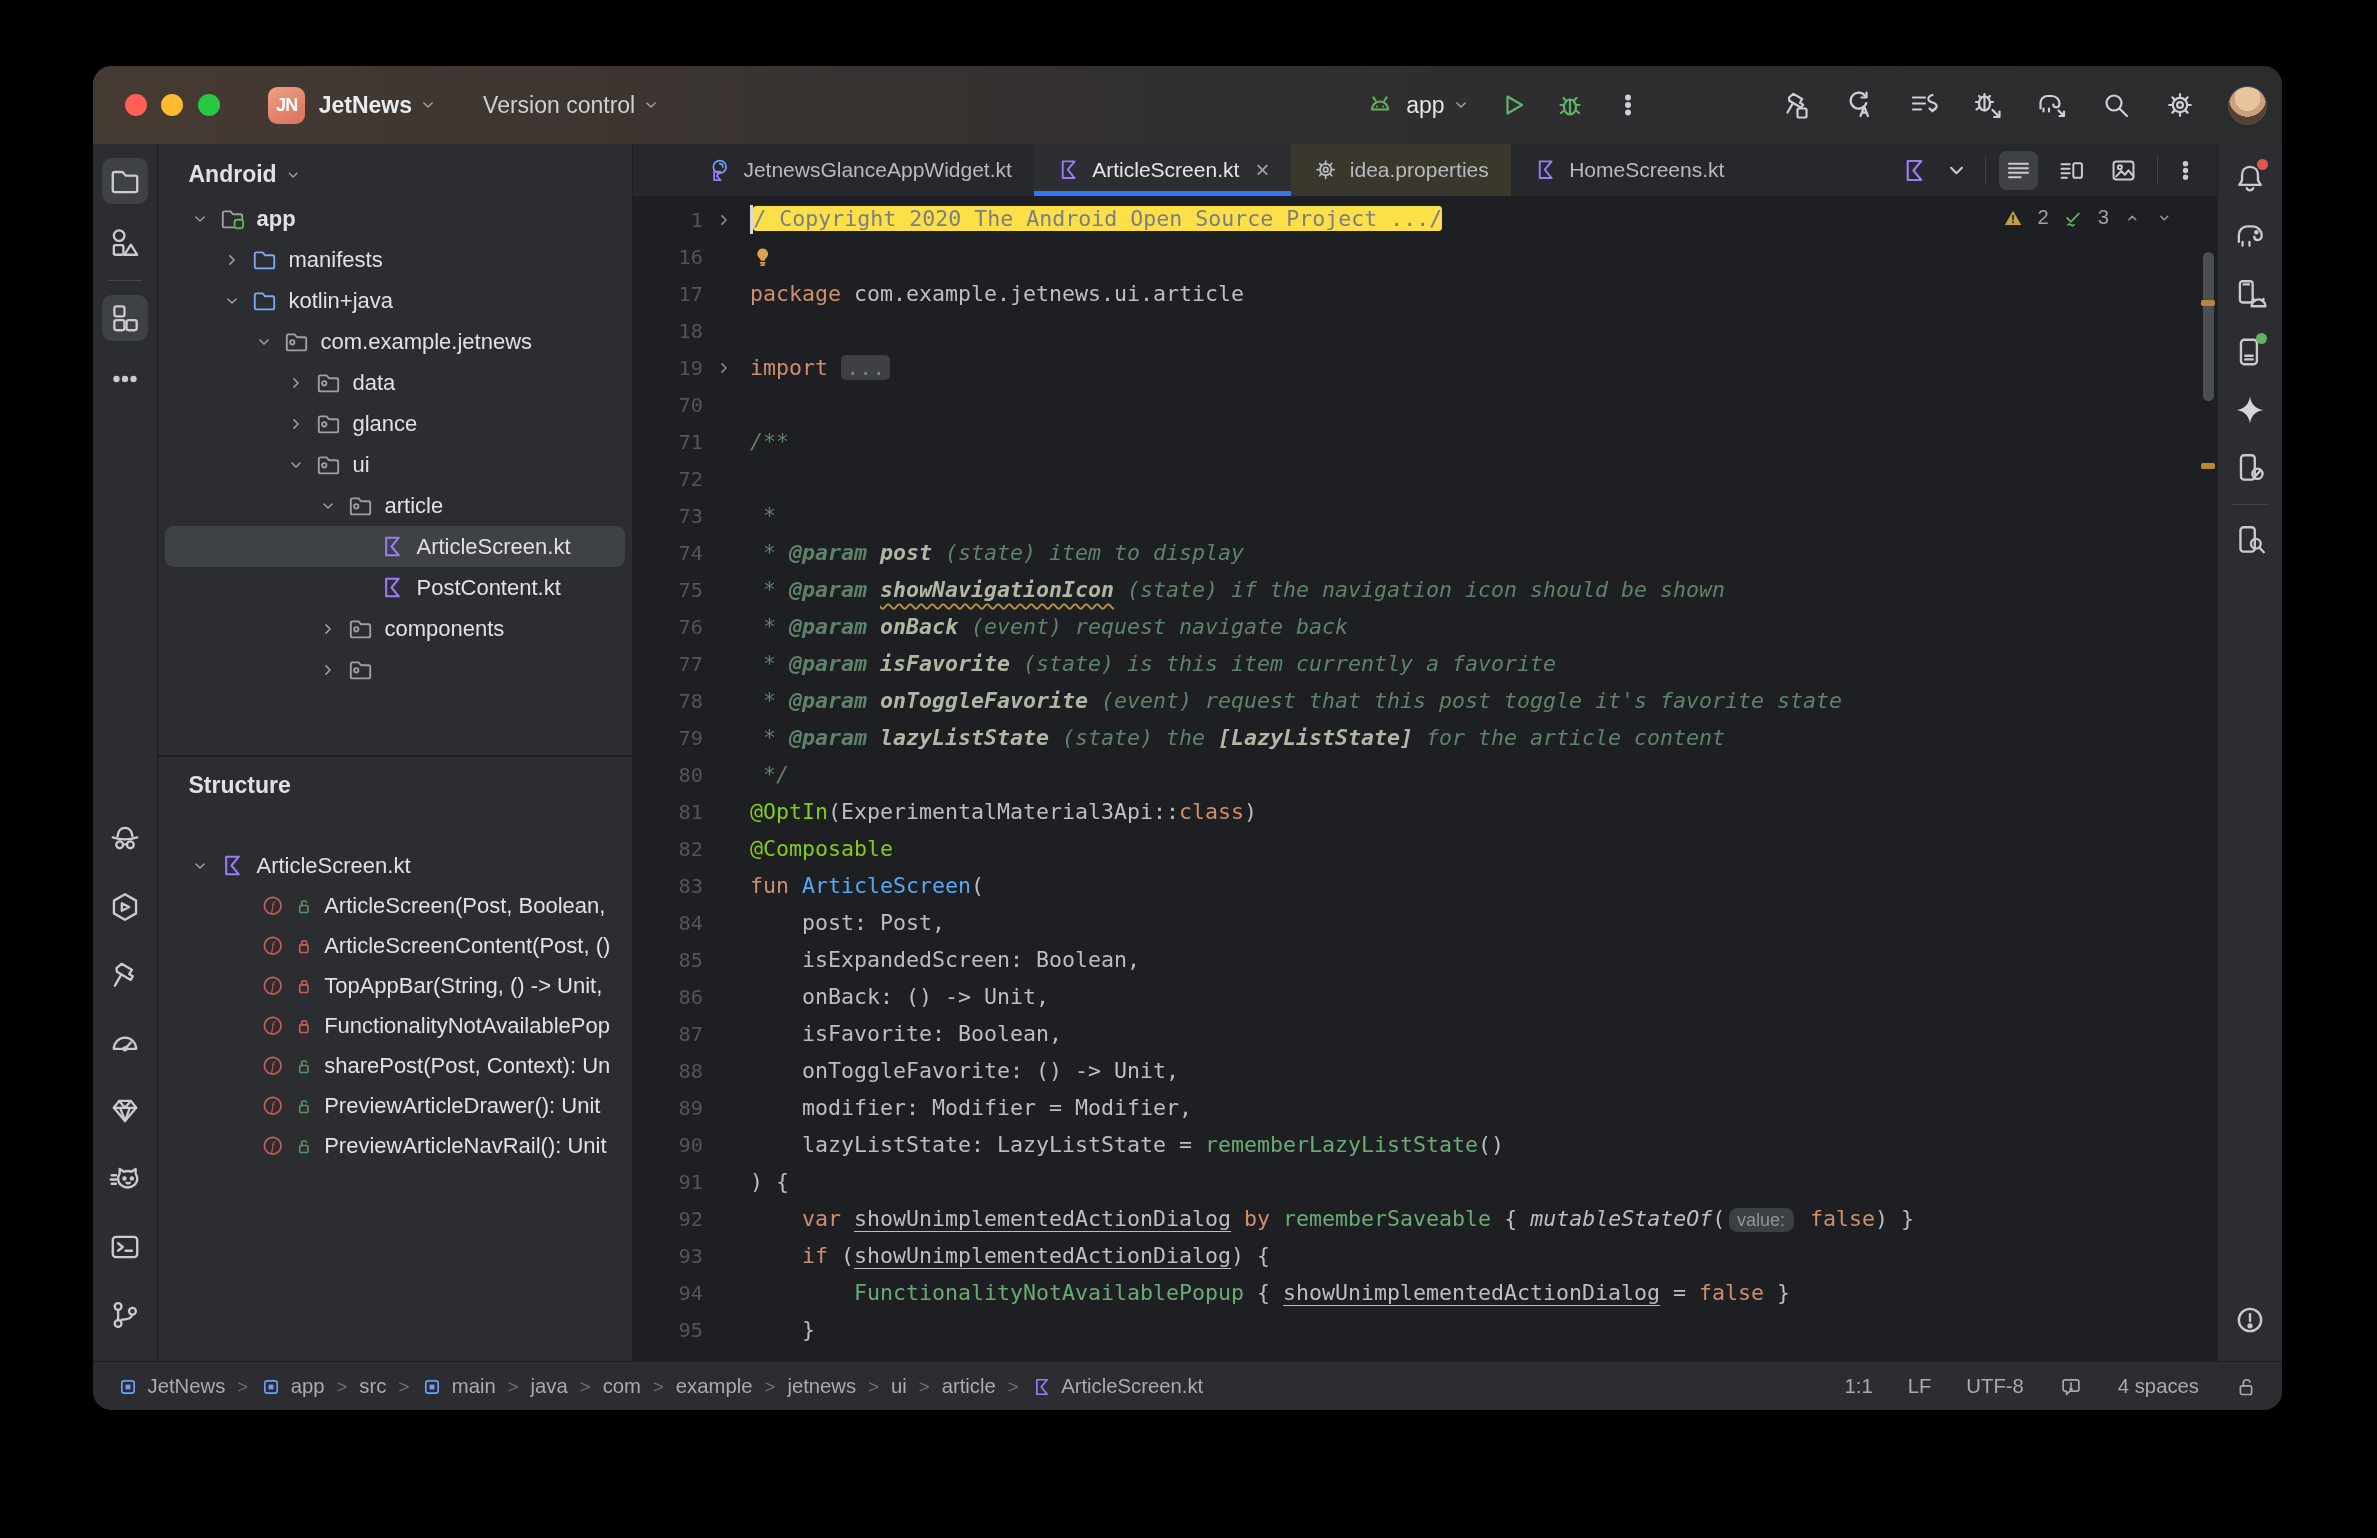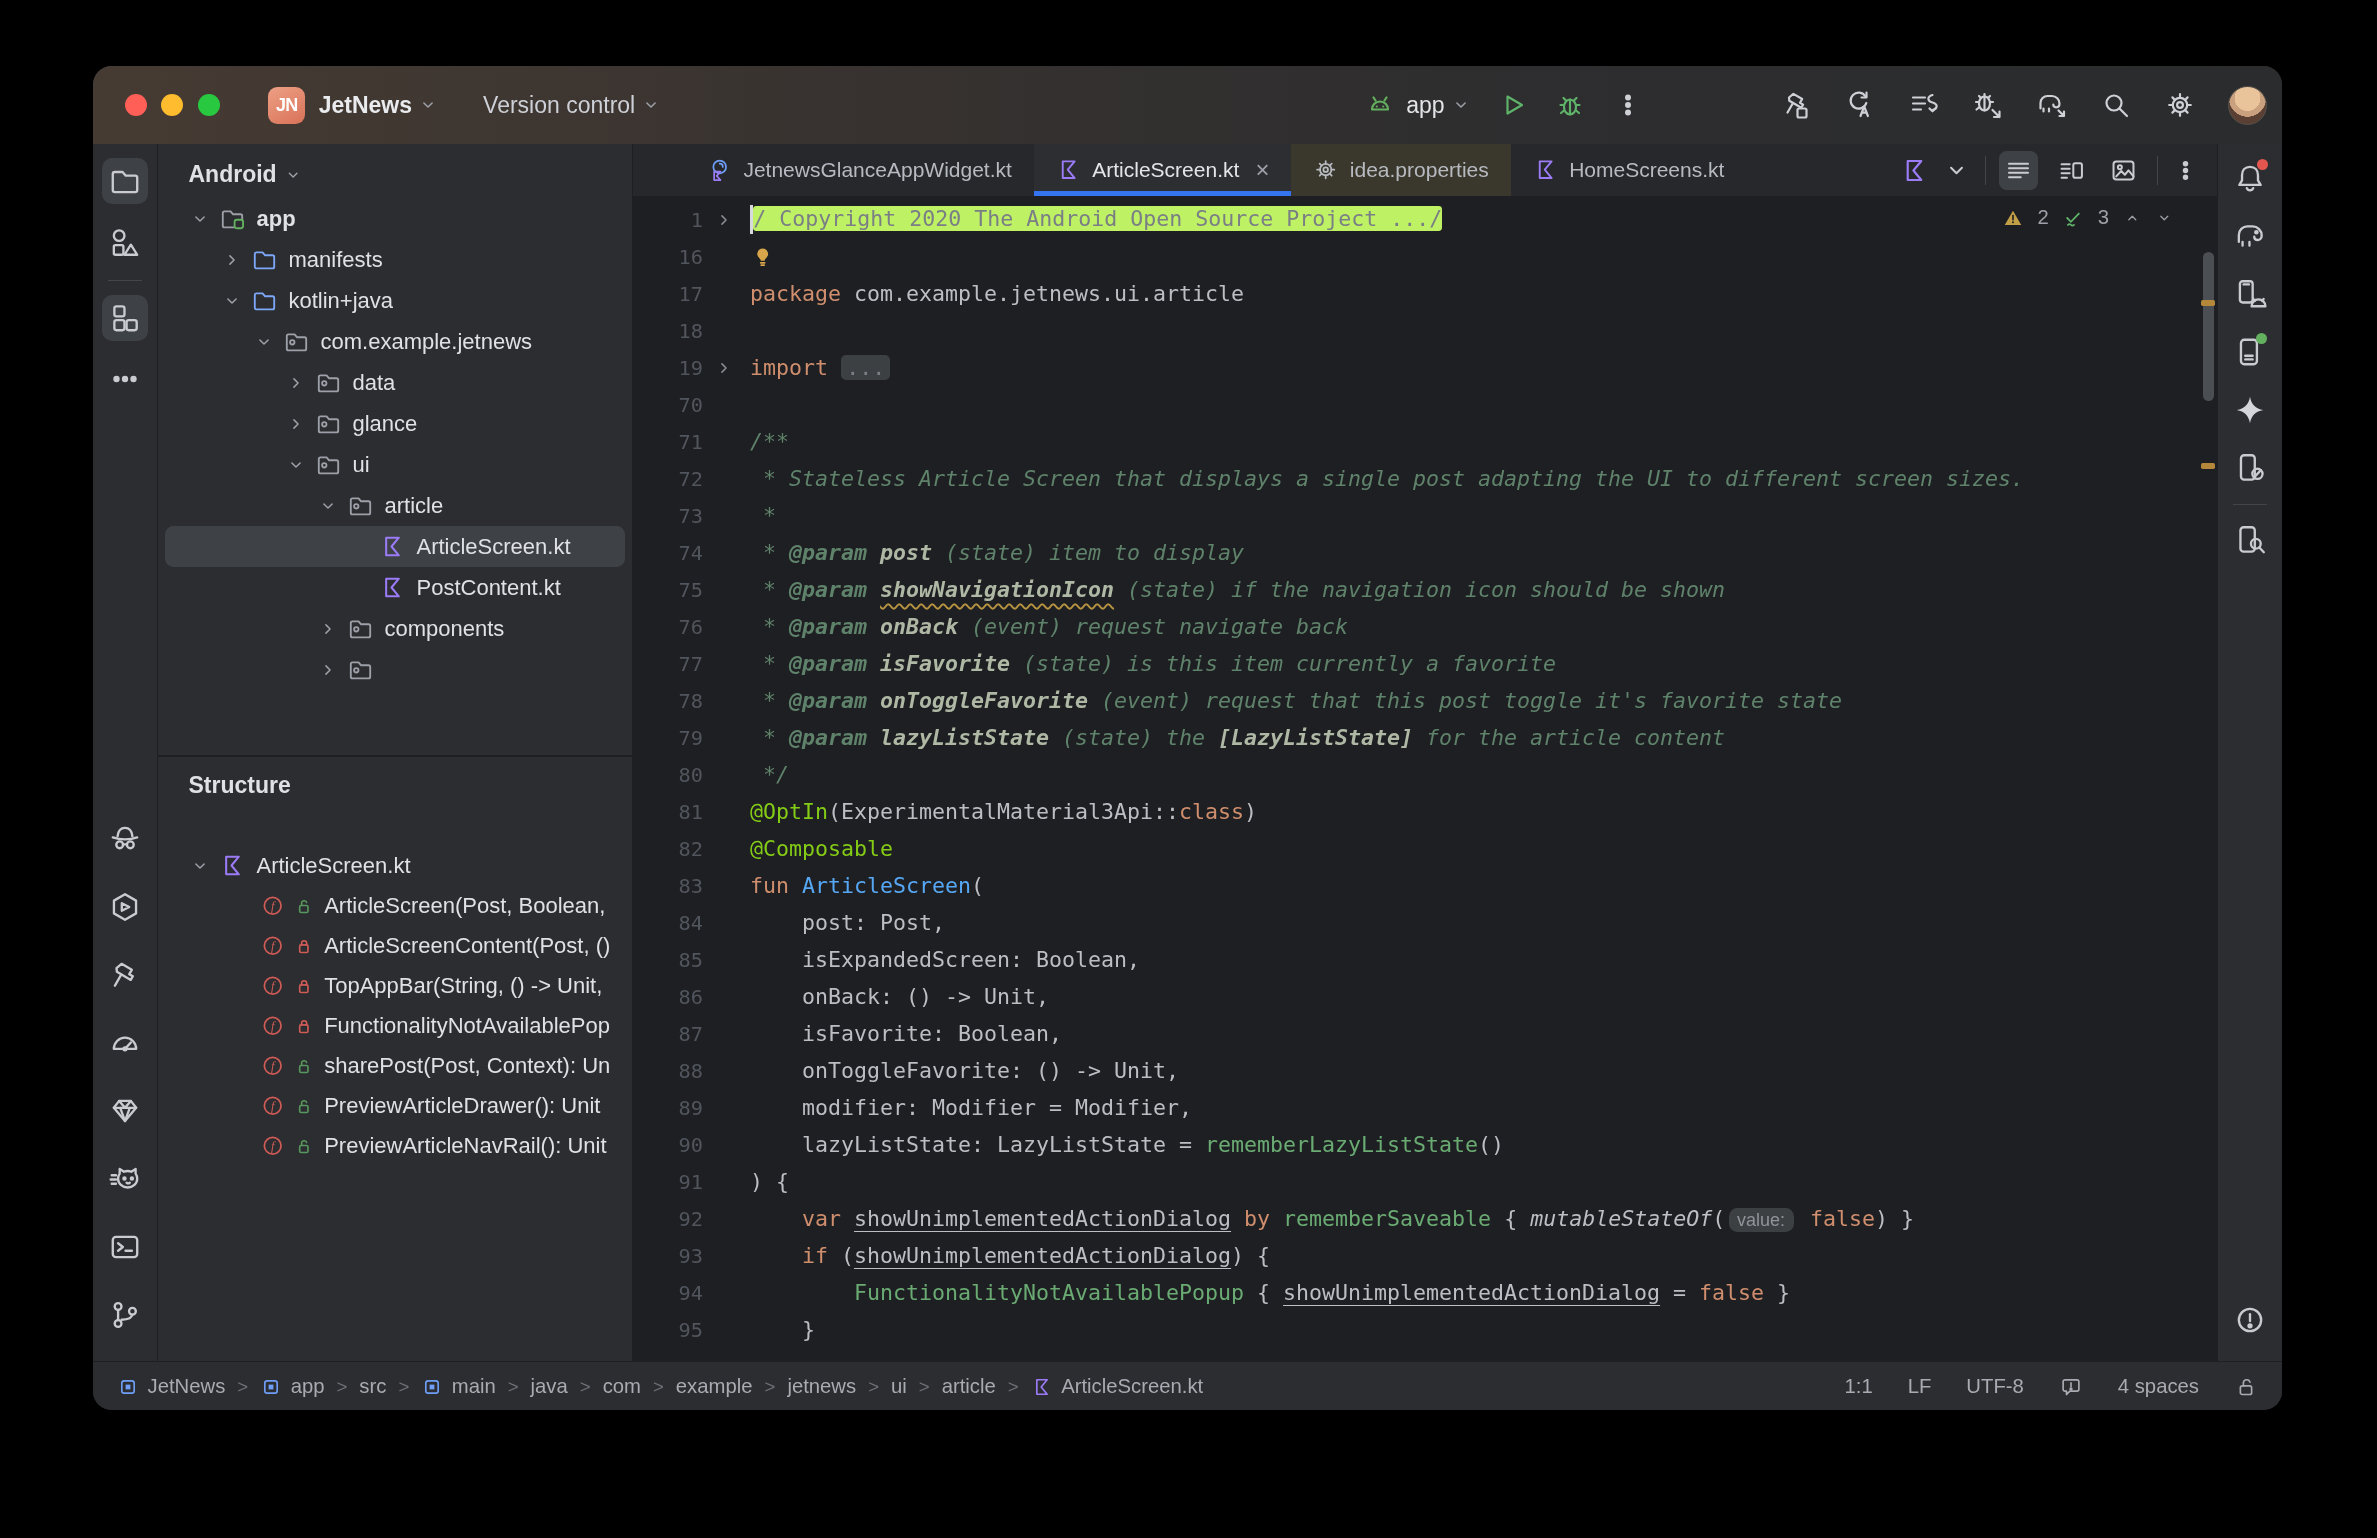--- a/index.html
+++ b/index.html
@@ -107,21 +107,21 @@
   .st-c { color:#5f826b; font-style:italic; }
   .st-ct { color:#5f826b; font-weight:700; font-style:italic; }
   .st-cp { color:#aeb8a4; font-weight:700; font-style:italic; }
   .st-an { color:#84cc16; }
   .st-fd { color:#56a8f5; }
   .st-fc { color:#6aab73; }
   .st-itl { font-style:italic; }
   .st-un { text-decoration:underline; text-underline-offset:5.1px; text-decoration-thickness:1.3px; }
   .st-w { text-decoration:underline wavy #b89441; text-underline-offset:6px;
     text-decoration-thickness:1.7px; }
-  .st-fold { background:#bef264; color:#7a7e85; border-radius:3.4px; }
+  .st-fold { background:#fde047; color:#7a7e85; border-radius:3.4px; }
   .st-foldbox { background:#3d4043; color:#7a7e85; border-radius:5.1px; padding:0 5.1px; }
   .st-hint { background:#3d4043; color:#8f939a; border-radius:8.5px; padding:1.7px 8.5px;
     font-size:18px; margin:0 3.4px; font-family:"Liberation Sans",sans-serif; }
   .caret { display:inline-block; width:2.5px; height:29px; background:#d6d8dd;
     vertical-align:middle; margin-right:0.8px; }
   .bulb { width:25.4px; height:25.4px; display:inline-block; vertical-align:middle; }
   .bulb svg{width:100%;height:100%;}
 
   .inspect { position:absolute; top:6.8px; right:37px; display:flex; align-items:center;
     gap:13.5px; background:#1e1f22; padding:3.4px 6.8px; border-radius:6.8px;
@@ -824,21 +824,20 @@
             <div class="cl">
               <div class="gut">
                 <span class="num">71</span>
               </div>
               <div class="ctext"><span class="st-c">/**</span></div>
             </div>
             <div class="cl">
               <div class="gut">
                 <span class="num">72</span>
               </div>
-              <div class="ctext"><span class="st-c"> * Stateless Article Screen that displays a single post adapting the UI to different screen sizes.</span></div>
             </div>
             <div class="cl">
               <div class="gut">
                 <span class="num">73</span>
               </div>
               <div class="ctext"><span class="st-c"> *</span></div>
             </div>
             <div class="cl">
               <div class="gut">
                 <span class="num">74</span>

